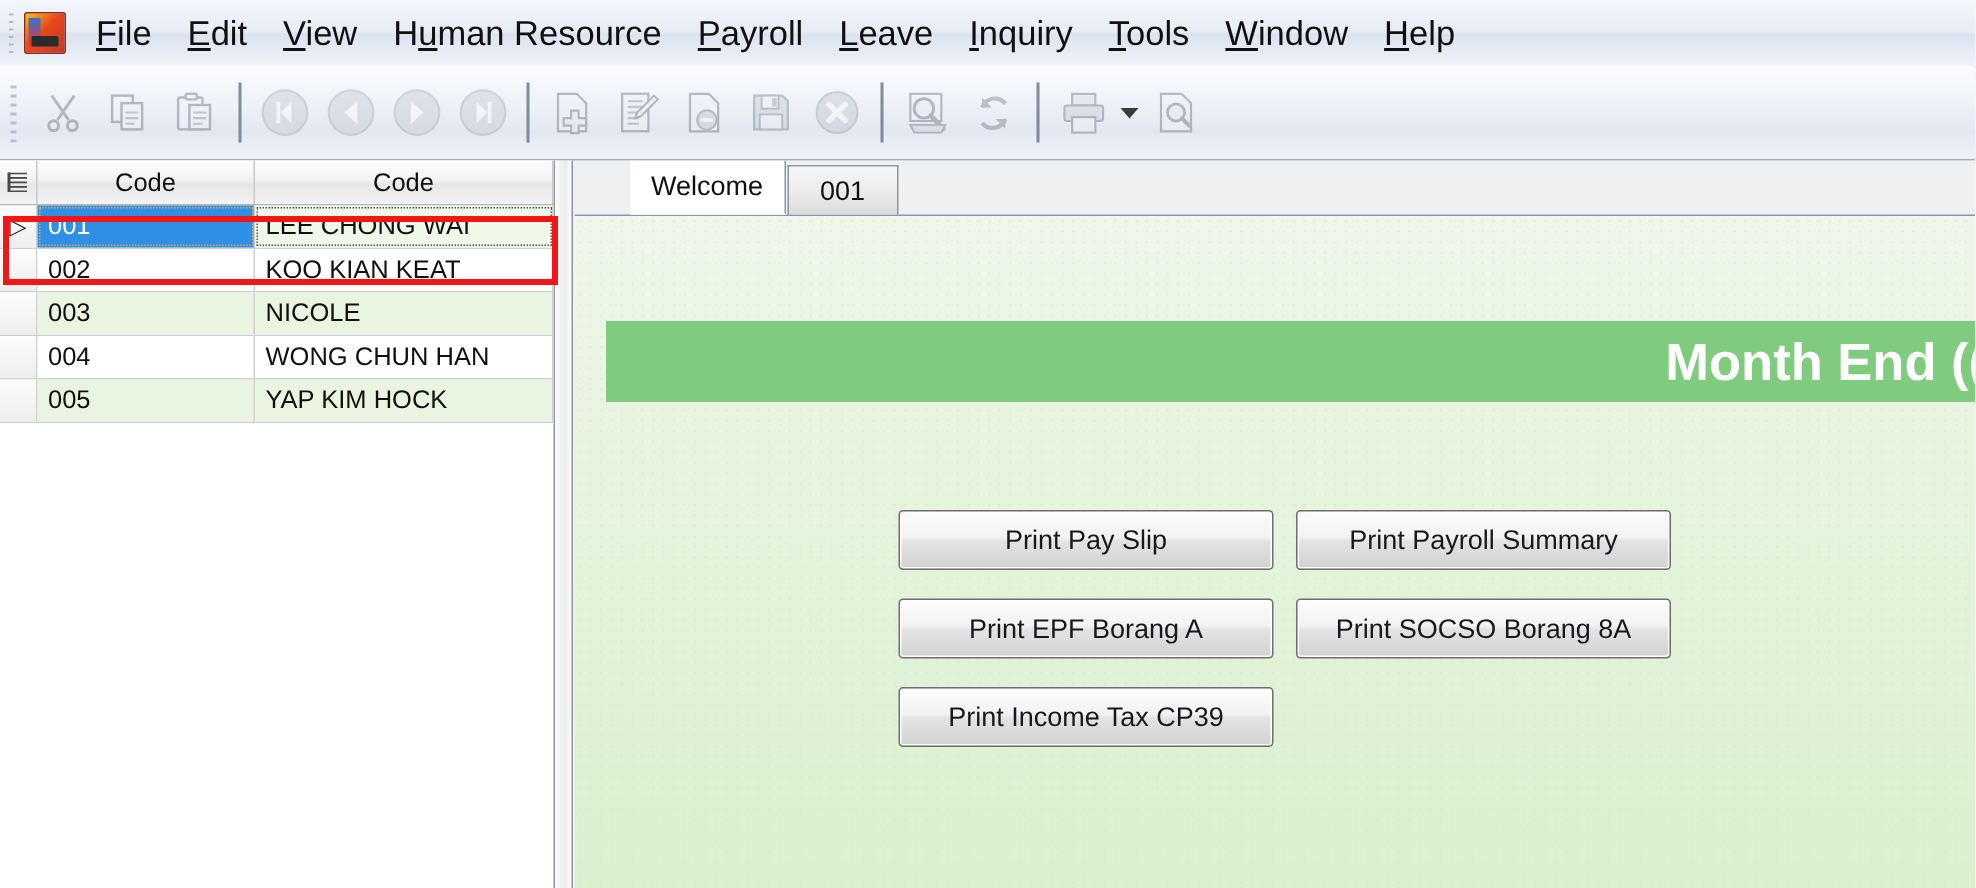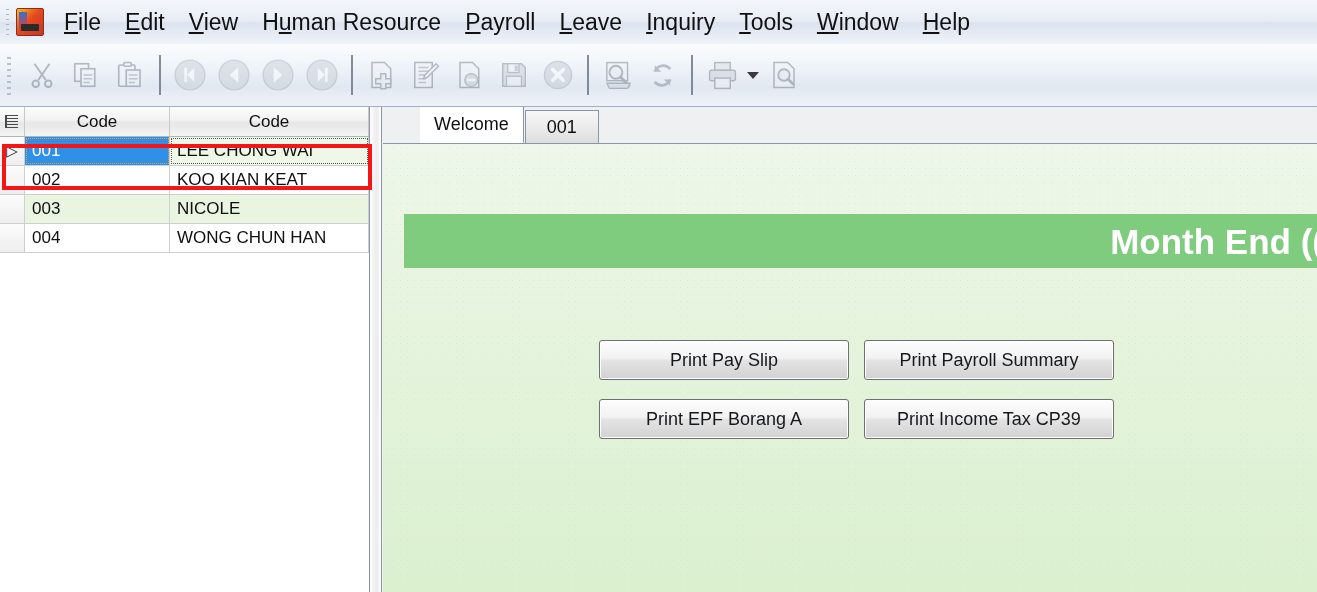--- a/index.html
+++ b/index.html
@@ -394,40 +394,46 @@
     <div class="grid-row row-alt">
       <div class="gr-gutter"></div>
       <div class="gr-cell gr-code">003</div>
       <div class="gr-cell gr-name">NICOLE</div>
     </div>
     <div class="grid-row row-plain">
       <div class="gr-gutter"></div>
       <div class="gr-cell gr-code">004</div>
       <div class="gr-cell gr-name">WONG CHUN HAN</div>
     </div>
+    <div class="grid-row row-alt">
+      <div class="gr-gutter"></div>
+      <div class="gr-cell gr-code">005</div>
+      <div class="gr-cell gr-name">YAP KIM HOCK</div>
+    </div>
   </div>
 
   <div class="splitter"></div>
 
   <div class="right-pane">
     <div class="tabstrip">
       <div class="tab active">Welcome</div>
       <div class="tab inactive">001</div>
       <div class="tabstrip-fill"></div>
     </div>
 
     <div class="content">
       <div class="banner">
         <div class="banner-title">Month End ((</div>
       </div>
 
       <div class="btn-grid">
         <div class="wbtn">Print Pay Slip</div>
         <div class="wbtn">Print Payroll Summary</div>
         <div class="wbtn">Print EPF Borang A</div>
+        <div class="wbtn">Print SOCSO Borang 8A</div>
         <div class="wbtn">Print Income Tax CP39</div>
       </div>
     </div>
   </div>
 
   <div class="annot"></div>
 
 </div>
 
 </body></html>

